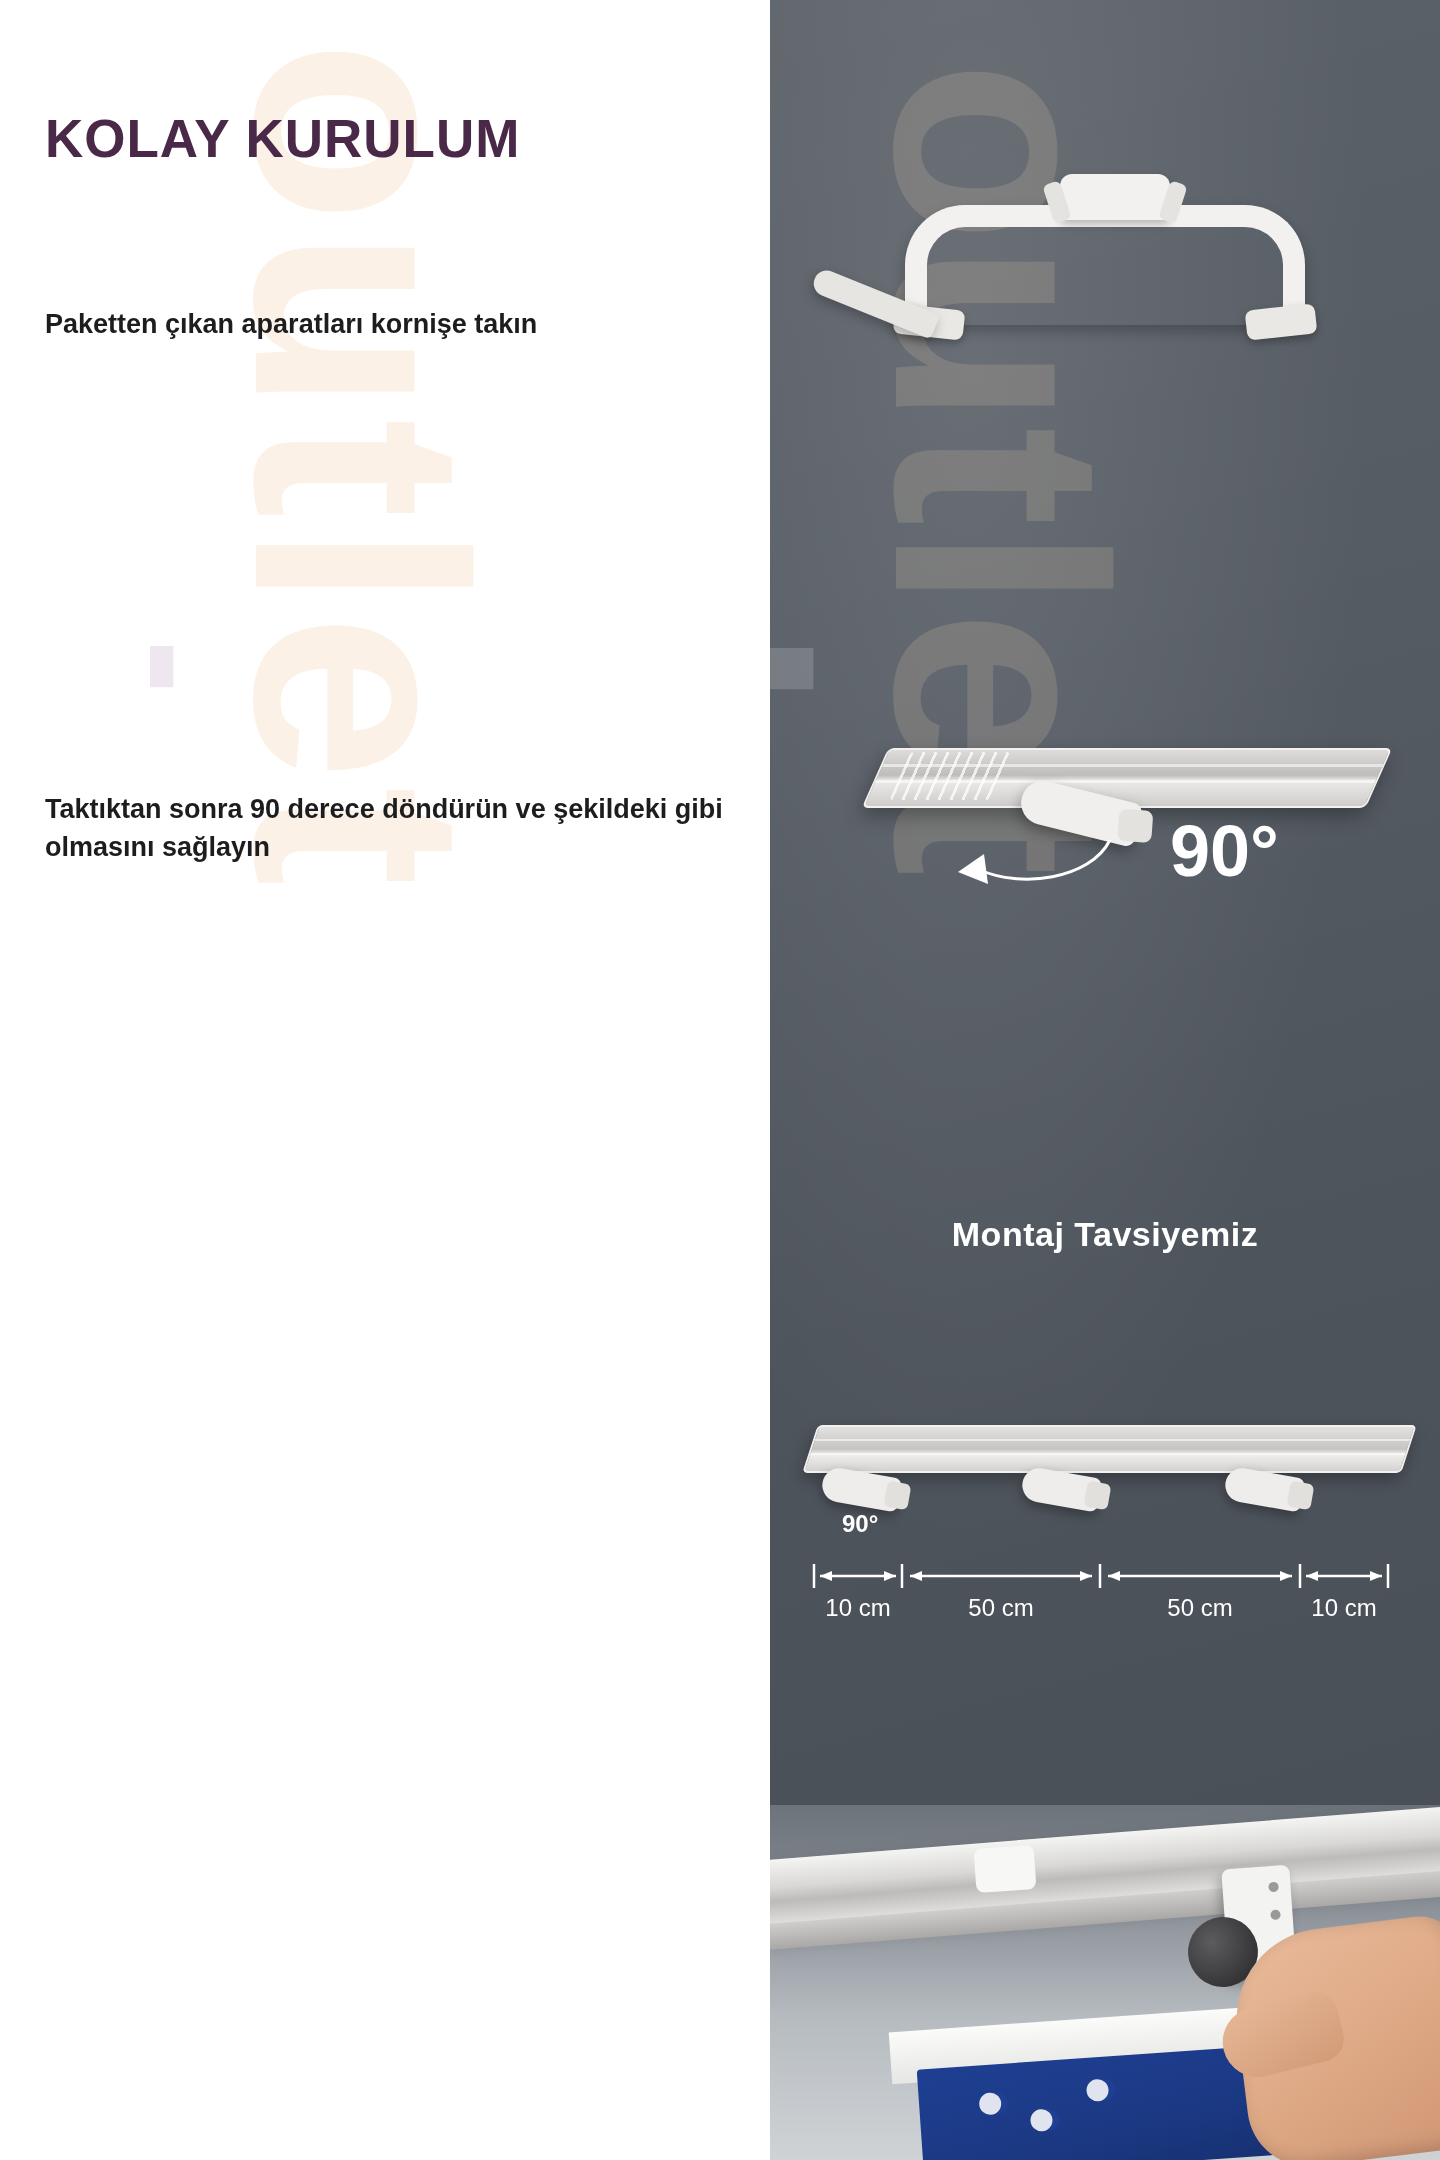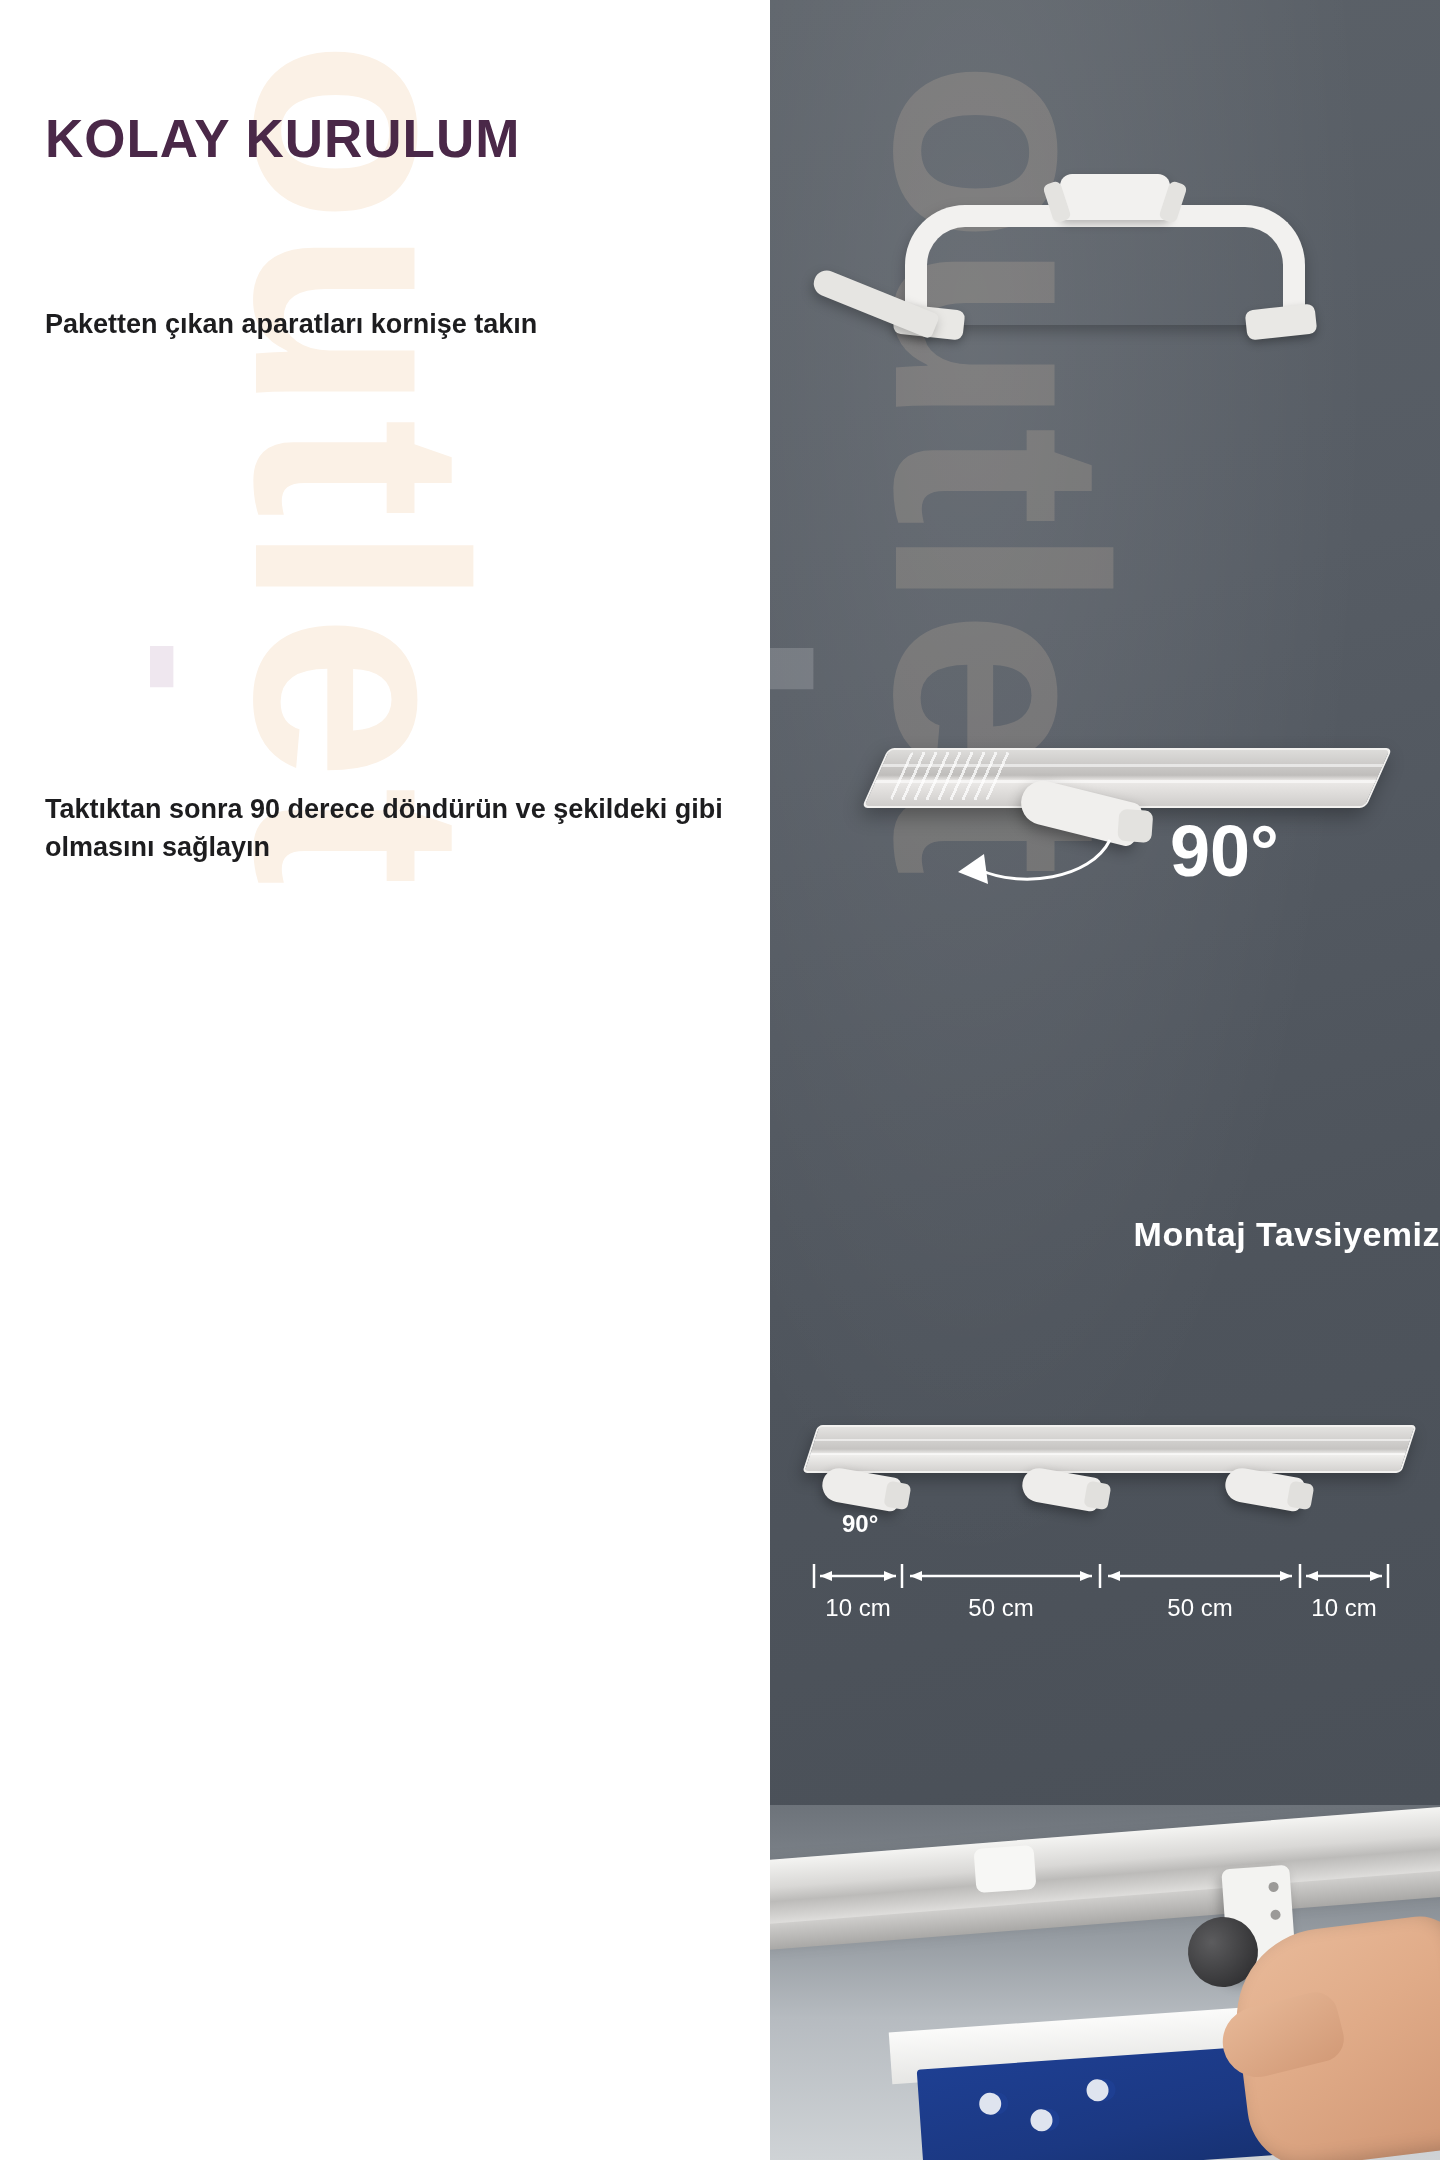--- a/index.html
+++ b/index.html
@@ -272,21 +272,21 @@
     font-weight: 700;
     color: #ffffff;
   }
 
   
   .montaj-title {
     position: absolute;
     left: 0;
     top: 1215px;
     width: 670px;
-    text-align: right;
+    text-align: center;
     font-size: 34px;
     font-weight: 600;
     color: #ffffff;
     letter-spacing: 0.5px;
   }
   .spacing-wrap {
     position: absolute;
     left: 0;
     top: 1400px;
     width: 670px;

